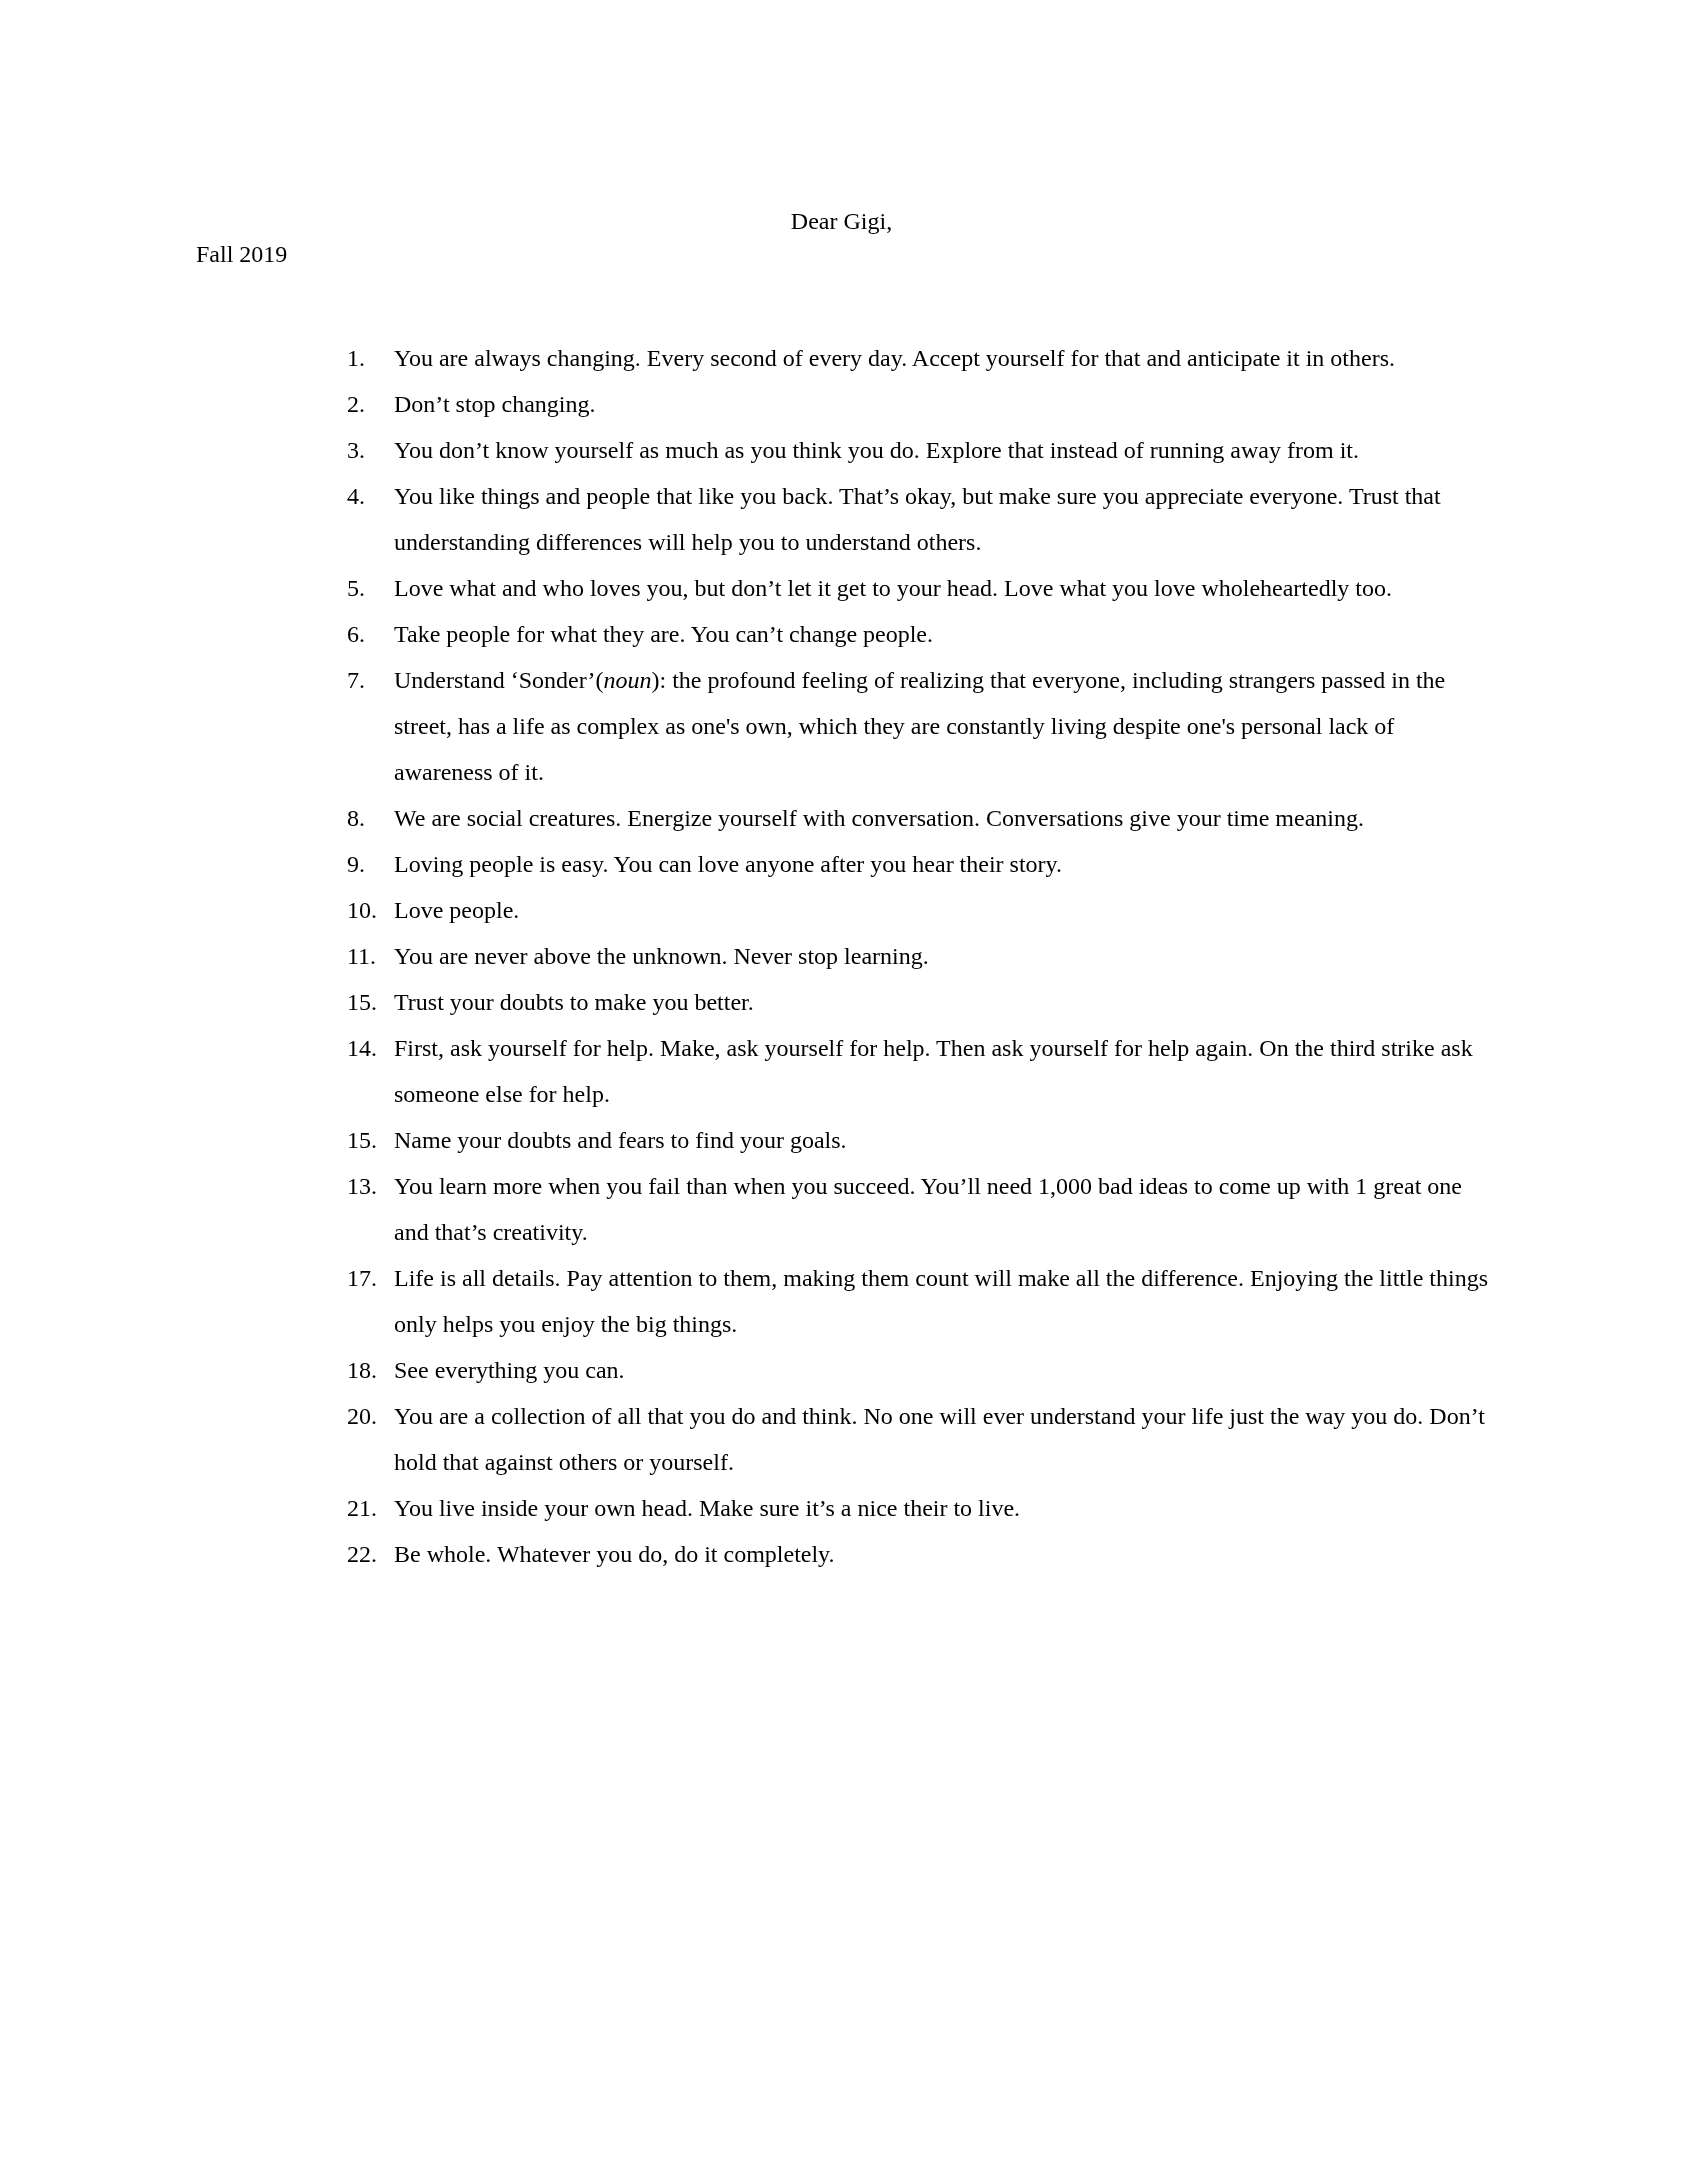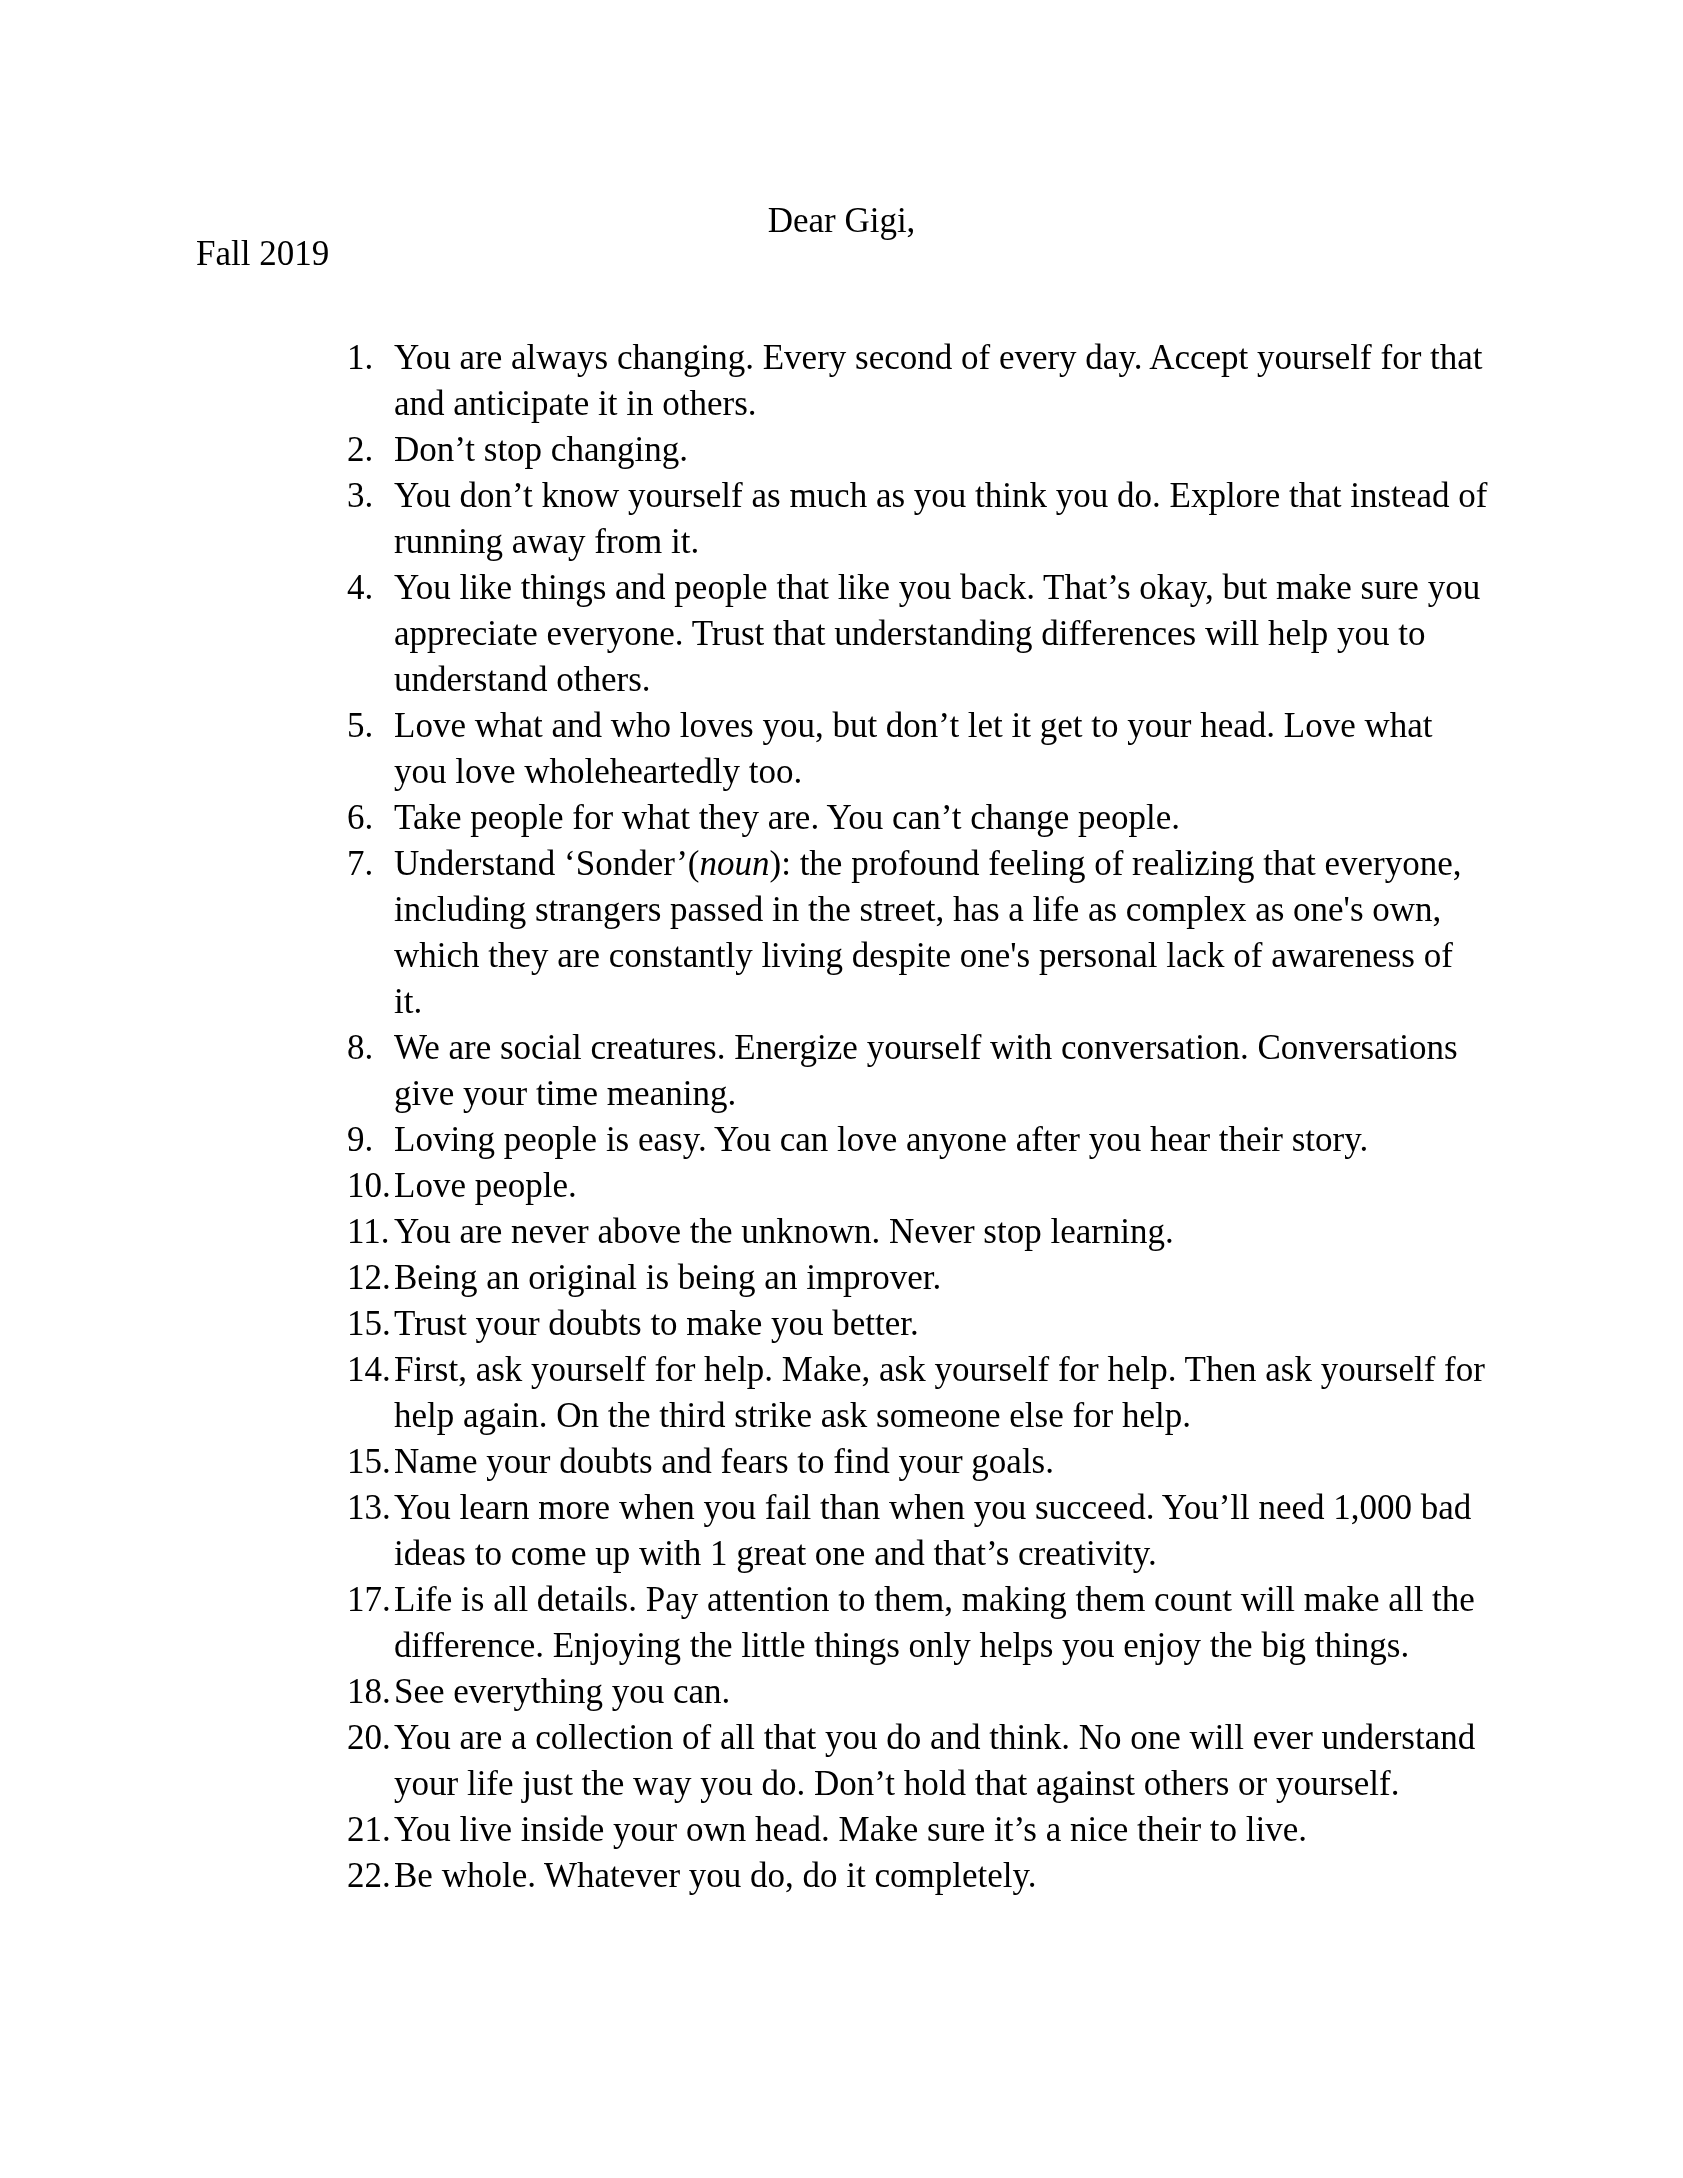--- a/index.html
+++ b/index.html
@@ -7,21 +7,21 @@
     padding: 0;
     background: #ffffff;
   }
   .page {
     position: relative;
     width: 1683px;
     height: 2178px;
     background: #ffffff;
     color: #000000;
     font-family: "Liberation Serif", "DejaVu Serif", serif;
-    font-size: 35px;
+    font-size: 24px;
     line-height: 46px;
     overflow: hidden;
   }
   .salutation {
     position: absolute;
     top: 198px;
     left: 0;
     width: 1683px;
     text-align: center;
     white-space: pre;
@@ -103,24 +103,20 @@
       </li>
       <li class="advice-item">
         <span class="num">10.</span>
         <span class="txt">Love people.</span>
       </li>
       <li class="advice-item">
         <span class="num">11.</span>
         <span class="txt">You are never above the unknown. Never stop learning.</span>
       </li>
       <li class="advice-item">
-        <span class="num">12.</span>
-        <span class="txt">Being an original is being an improver.</span>
-      </li>
-      <li class="advice-item">
         <span class="num">15.</span>
         <span class="txt">Trust your doubts to make you better.</span>
       </li>
       <li class="advice-item">
         <span class="num">14.</span>
         <span class="txt">First, ask yourself for help. Make, ask yourself for help. Then ask yourself for help again. On the third strike ask someone else for help.</span>
       </li>
       <li class="advice-item">
         <span class="num">15.</span>
         <span class="txt">Name your doubts and fears to find your goals.</span>

